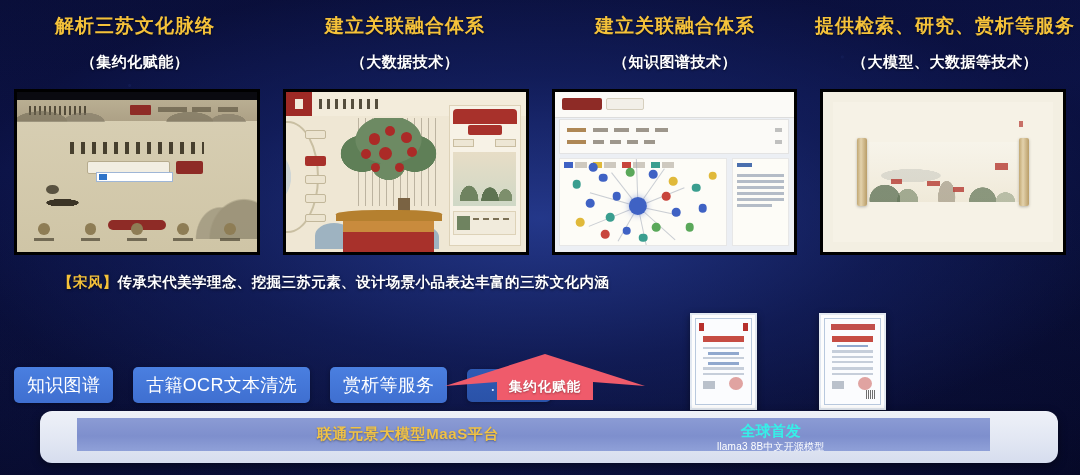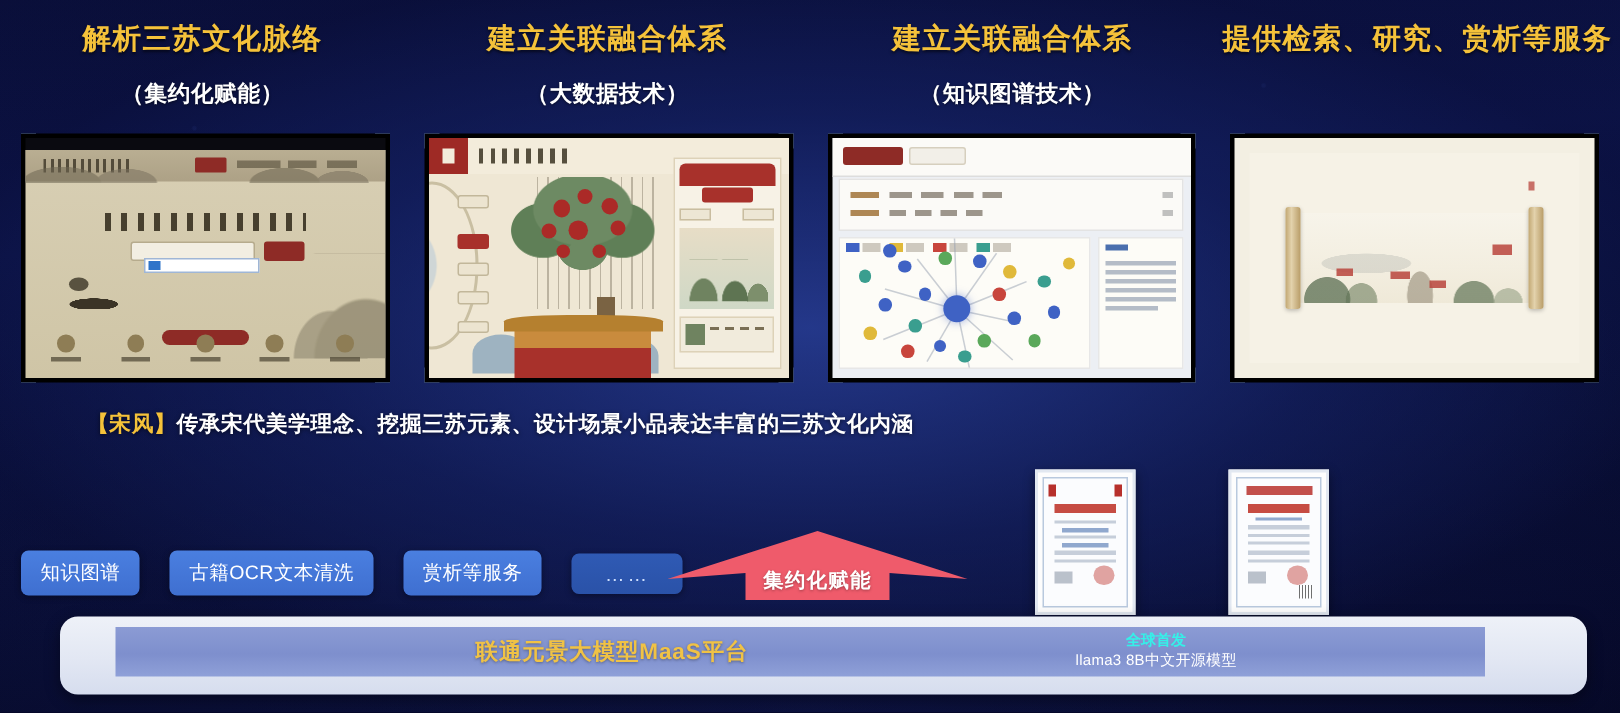--- a/index.html
+++ b/index.html
@@ -230,21 +230,21 @@
   .cert-line { position: absolute; left: 12%; right: 12%; height: 2.6%; background: #9aa7bb; opacity: .55; }
   .cert-blue { position: absolute; left: 22%; right: 22%; height: 3.2%; background: #4a6fae; opacity: .6; }
   .cert-stamp { position: absolute; right: 14%; bottom: 16%; width: 26%; height: 16%; border-radius: 50%; background: rgba(190,56,48,.45); }
   .cert-sig { position: absolute; left: 12%; bottom: 18%; width: 22%; height: 9%; background: #6b7a8d; opacity:.45; }
   .cert-qr { position: absolute; right: 10%; bottom: 6%; width: 15%; height: 11%; background: repeating-linear-gradient(90deg,#333 0 1px,#fff 1px 2px); opacity:.7; }
 
   
   .pills { position: absolute; top: 367px; left: 14px; display: flex; gap: 20px; align-items: center; }
   .pill {
     background: linear-gradient(180deg,#4a7fe0,#3f6fd0);
-    color: #ffffff; font-size: 13px; font-weight: 400;
+    color: #ffffff; font-size: 18px; font-weight: 400;
     padding: 6px 13px; border-radius: 5px;
     box-shadow: 0 1px 4px rgba(0,0,0,.35);
     white-space: nowrap; letter-spacing: .3px;
   }
   .pill.dots { background: linear-gradient(180deg,#2f5ab4,#2a52a8); color: #cfe0ff; letter-spacing: 2px; padding: 6px 22px; }
 
   
   .arrow-wrap { position: absolute; left: 445px; top: 352px; width: 200px; height: 48px; }
   .arrow-svg { position: absolute; inset: 0; }
   .arrow-label {
@@ -265,21 +265,21 @@
     background: linear-gradient(180deg,#8b9bd4 0%, #7e8fcd 55%, #8fa0d8 100%);
     display: flex; align-items: center;
   }
   .plat-title {
     position: absolute; left: 240px;
     font-size: 15px; font-weight: 700; color: #f0c245;
     letter-spacing: .6px; white-space: nowrap;
     text-shadow: 0 1px 2px rgba(0,0,0,.35);
   }
   .badge { position: absolute; text-align: center; line-height: 1.25; white-space: nowrap; }
-  .badge .b1 { font-size: 10px; font-weight: 700; color: #35f0e8; }
+  .badge .b1 { font-size: 15px; font-weight: 700; color: #35f0e8; }
   .badge .b2 { font-size: 10px; color: #ffffff; letter-spacing: .2px; }
   .badge .b2.cyan { color: #35f0e8; font-weight: 700; }
   .badge-a { left: 640px; top: 4px; }
   .badge-b { left: 790px; top: 4px; }
 </style>
 </head>
 <body>
 
 <div class="slide">
 
@@ -291,20 +291,21 @@
     <div class="head-col">
       <div class="head-title">建立关联融合体系</div>
       <div class="head-sub">（大数据技术）</div>
     </div>
     <div class="head-col">
       <div class="head-title">建立关联融合体系</div>
       <div class="head-sub">（知识图谱技术）</div>
     </div>
     <div class="head-col">
       <div class="head-title">提供检索、研究、赏析等服务</div>
+      <div class="head-sub">（大模型、大数据等技术）</div>
     </div>
   </div>
 
   <div class="panels">
 
     <div class="panel">
       <span class="corner c-tl"></span>
       <span class="corner c-tr"></span>
       <span class="corner c-bl"></span>
       <span class="corner c-br"></span>

